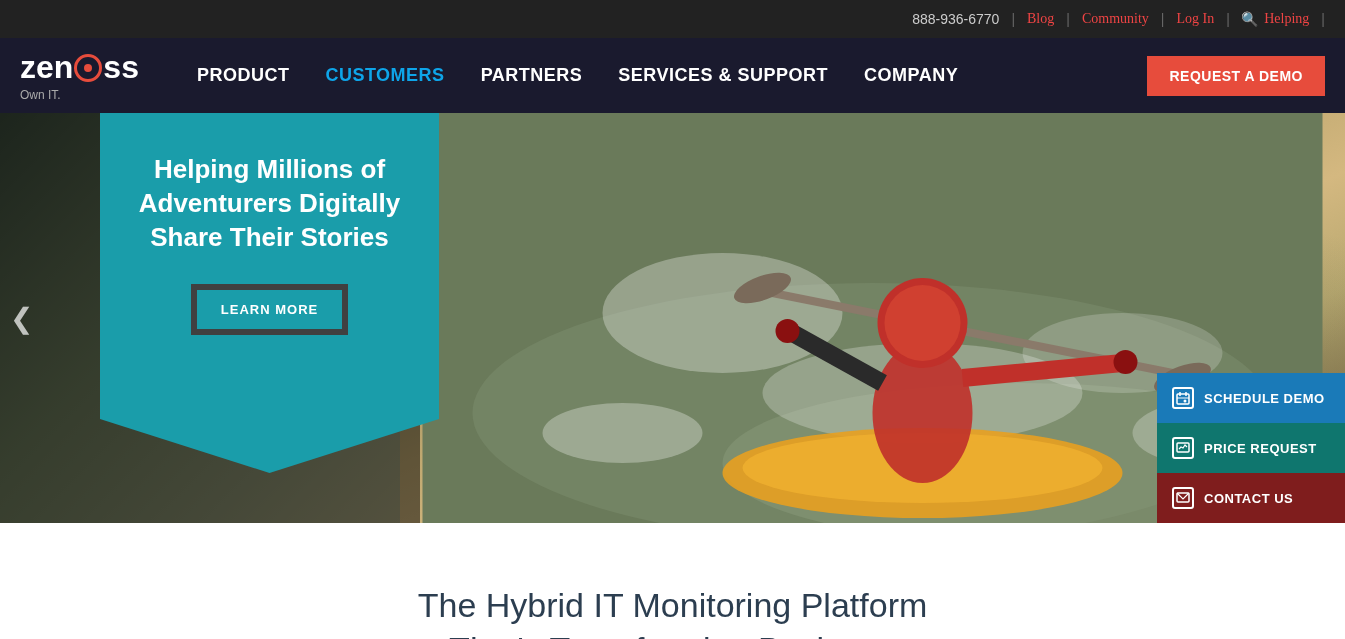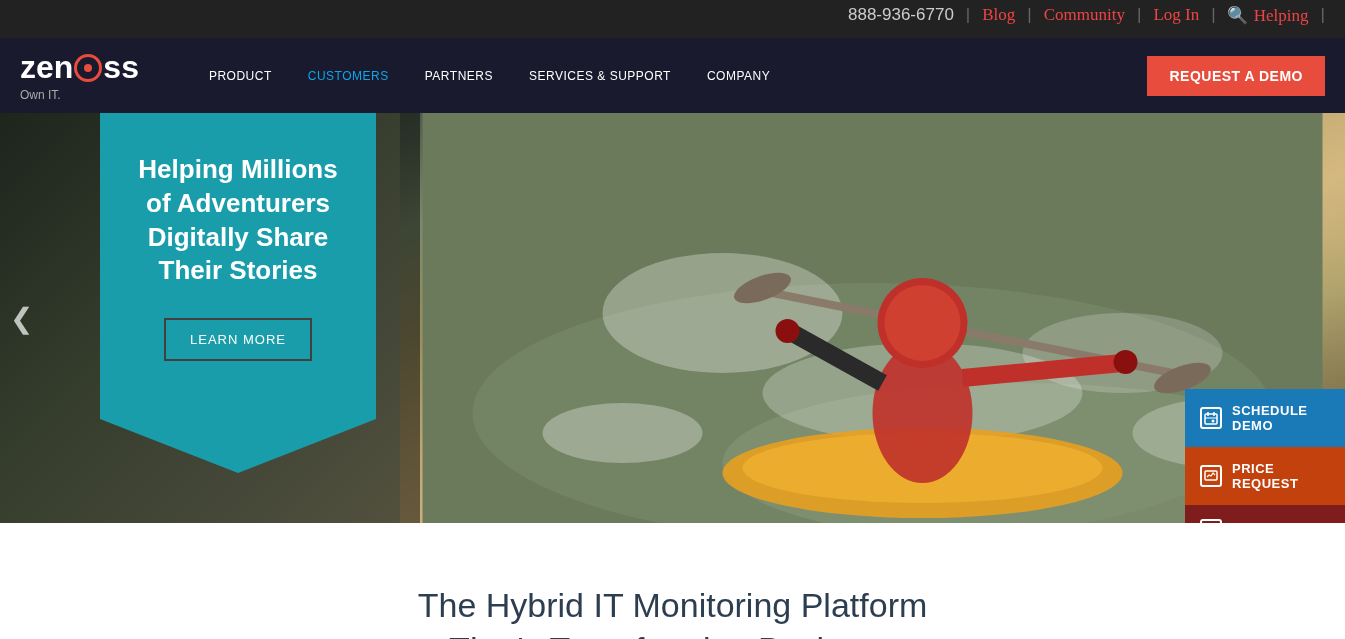--- a/index.html
+++ b/index.html
@@ -2,45 +2,45 @@
 <html><head>
   <meta charset="utf-8">
   <style>
     * { margin: 0; padding: 0; box-sizing: border-box; }
     body { font-family: Arial, sans-serif; width: 1345px; overflow-x: hidden; }
 
     
     .top-bar {
       background: #222;
       color: #ccc;
-      font-size: 17px;
+      font-size: 14px;
       padding: 5px 20px;
       display: flex;
       justify-content: flex-end;
-      align-items: flex-start;
+      align-items: center;
       gap: 12px;
       height: 38px;
     }
     .top-bar a { color: #ef4444; text-decoration: none; font-family: Liberation Serif, serif; }
     .top-bar .separator { color: #666; }
     .top-bar .search-area { display: flex; align-items: center; gap: 5px; }
 
     
     .main-nav {
       background: #1a1a2e;
       display: flex;
       align-items: center;
       padding: 0 20px;
       height: 75px;
     }
     .logo-area {
       display: flex;
       flex-direction: column;
       align-items: flex-start;
-      margin-right: 52px;
+      margin-right: 40px;
     }
     .logo-text {
       font-size: 32px;
       font-weight: bold;
       color: white;
       display: flex;
       align-items: center;
     }
     .logo-o {
       display: inline-flex;
@@ -60,22 +60,22 @@
       height: 8px;
       background: #e74c3c;
       border-radius: 50%;
       position: absolute;
     }
     .logo-tagline { color: #aaa; font-size: 12px; margin-top: 2px; }
 
     .nav-links { display: flex; align-items: center; gap: 0; flex: 1; }
     .nav-item {
       color: white;
-      font-size: 12px;
-      font-weight: 400;
+      font-size: 18px;
+      font-weight: 700;
       padding: 0 18px;
       height: 75px;
       display: flex;
       align-items: center;
       cursor: pointer;
       text-transform: uppercase;
       letter-spacing: 0.5px;
       white-space: nowrap;
     }
     .nav-item.customers { color: #0ea5e9; }
@@ -127,43 +127,43 @@
     
     .hero-dark-overlay {
       position: absolute;
       top: 0; left: 0; width: 420px; bottom: 0;
       background: rgba(0,0,0,0.5);
     }
 
     
     .hero-content-box {
       position: absolute;
-      top: 0; left: 100px; width: 276px;
+      top: 0; left: 100px; width: 339px;
       background: #1a9daa;
       padding: 40px 30px 30px 30px;
       clip-path: polygon(0 0, 100% 0, 100% 85%, 50% 100%, 0 85%);
       min-height: 360px;
     }
     .hero-title {
       color: white;
       font-size: 26px;
       font-weight: bold;
       text-align: center;
       line-height: 1.3;
       margin-bottom: 30px;
     }
     .learn-more-btn {
       display: block;
       margin: 0 auto;
       background: transparent;
       color: white;
-      border: 2px solid #404040;
+      border: 6px solid #404040;
       padding: 12px 24px;
       font-size: 13px;
-      font-weight: normal;
+      font-weight: bold;
       cursor: pointer;
       text-transform: uppercase;
       letter-spacing: 1px;
     }
 
     
     .hero-prev {
       position: absolute;
       left: 10px;
       top: 50%;
@@ -172,39 +172,39 @@
       font-size: 28px;
       cursor: pointer;
       z-index: 10;
       opacity: 0.7;
     }
 
     
     .side-buttons {
       position: absolute;
       right: 0;
-      top: 276px;
+      top: 260px;
       display: flex;
       flex-direction: column;
-      width: 160px;
+      width: 188px;
     }
     .side-btn {
       display: flex;
       align-items: center;
       gap: 10px;
       padding: 14px 15px;
       color: white;
       font-size: 13px;
       font-weight: bold;
       cursor: pointer;
       text-transform: uppercase;
       letter-spacing: 0.5px;
     }
     .side-btn.schedule { background: #1a7ab8; }
-    .side-btn.price { background: #c2410c; }
+    .side-btn.price { background: #0f766e; }
     .side-btn.contact { background: #7f1d1d; }
     .side-btn-icon {
       width: 22px;
       height: 22px;
       border: 2px solid white;
       border-radius: 3px;
       display: flex;
       align-items: center;
       justify-content: center;
       font-size: 12px;

